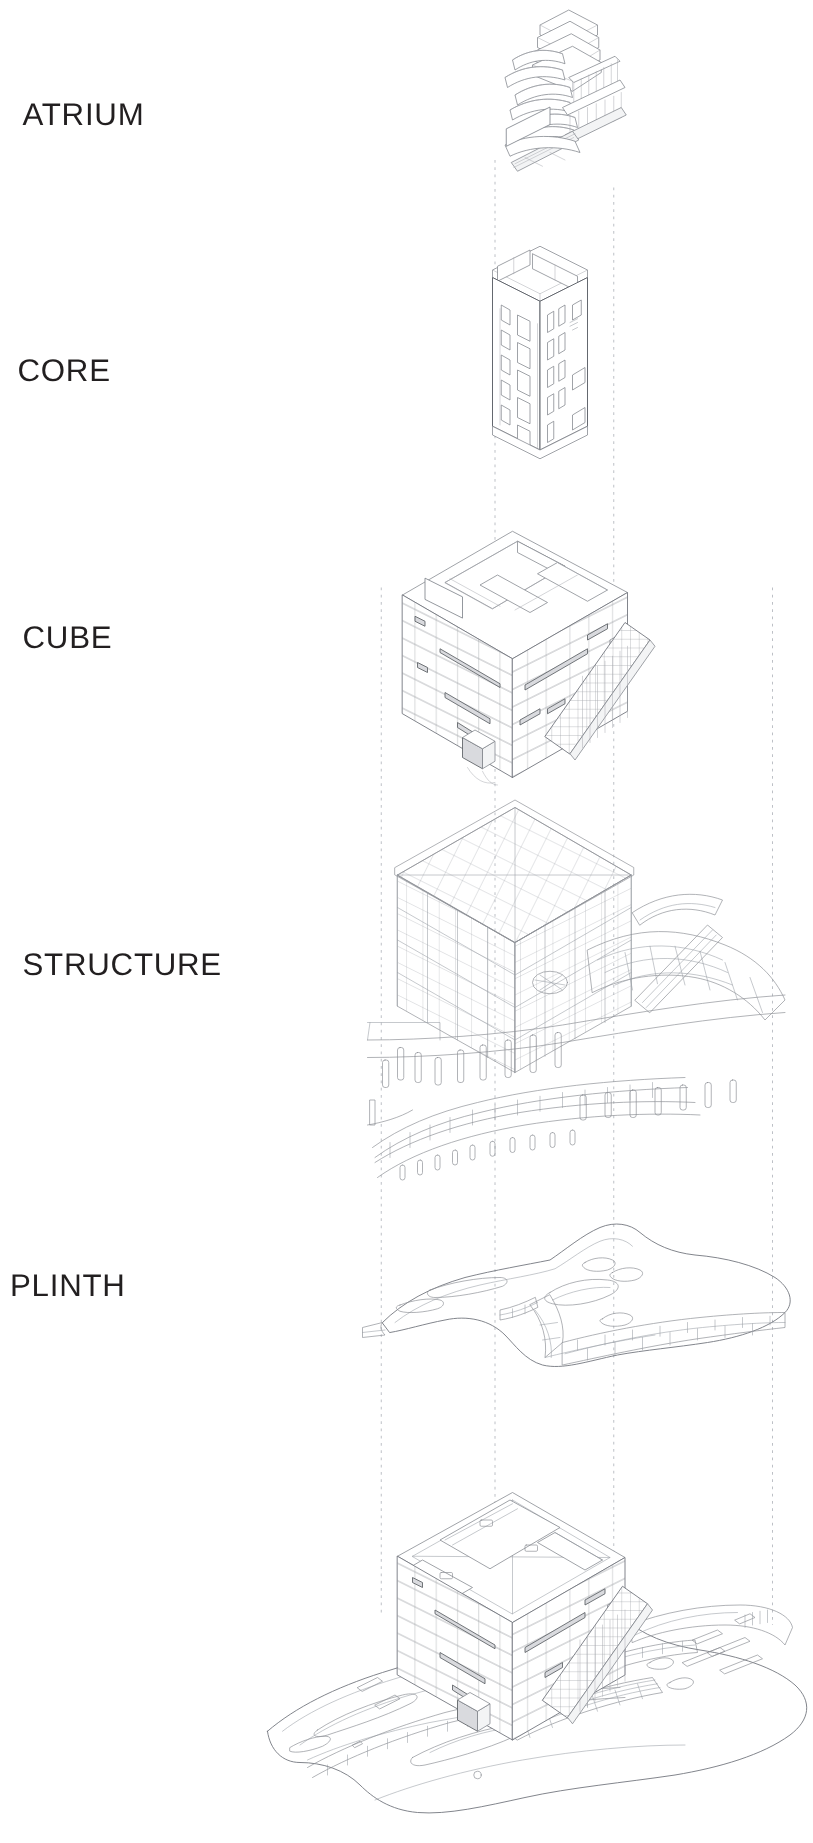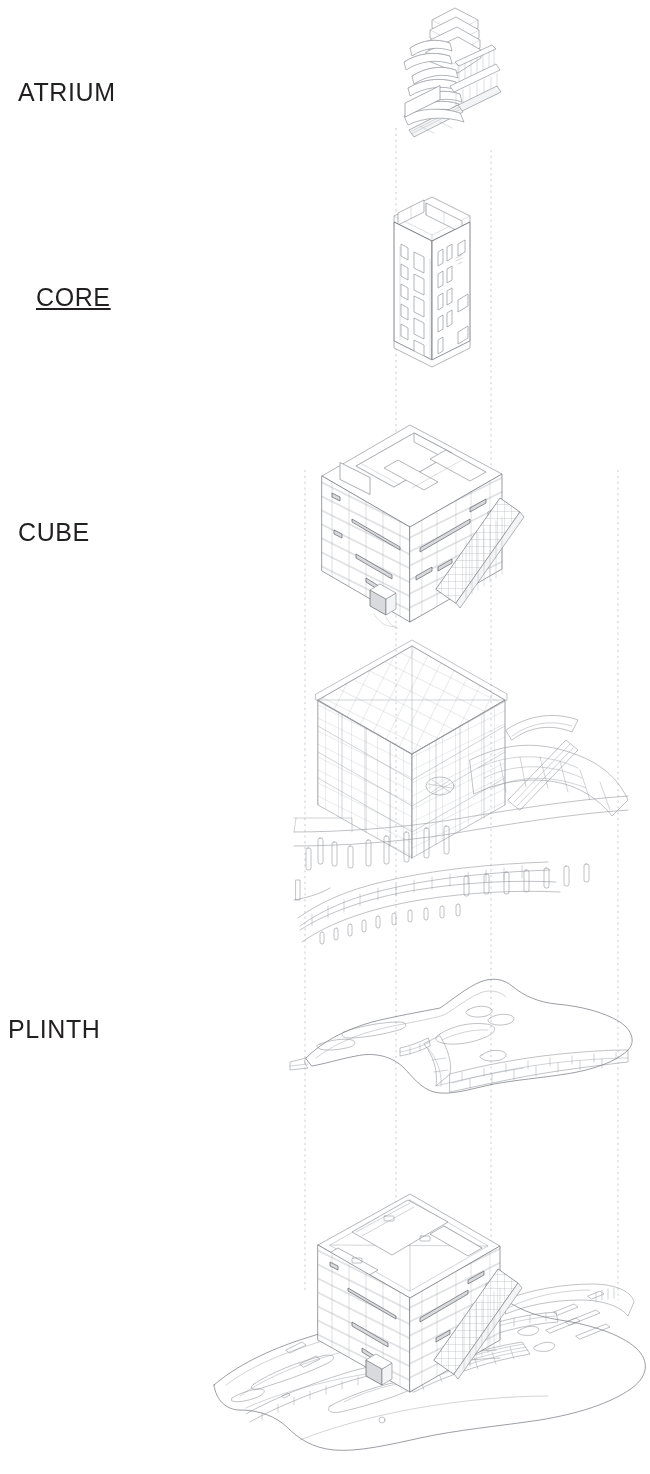--- a/index.html
+++ b/index.html
@@ -18,22 +18,23 @@
   .hair{fill:none;stroke:#a8abb1;stroke-width:.4;stroke-linecap:round;}
   .hair2{fill:none;stroke:#9a9ea5;stroke-width:.45;stroke-linecap:round;}
   .proj{fill:none;stroke:#b9bcc2;stroke-width:.75;stroke-dasharray:2.2 3.6;}
 </style>
 </head>
 <body>
 
 <div id="sheet">
 
   <div class="label" style="left:18px;top:78px;">ATRIUM</div>
-  <div class="label" style="left:36px;top:283px;text-decoration:underline;">CORE</div>
-  <div class="label" style="left:18px;top:518px;">CUBE</div>
+  <div class="label" style="left:14px;top:283px;">CORE</div>
+  <div class="label" style="left:18px;top:496px;">CUBE</div>
+  <div class="label" style="left:18px;top:758px;">STRUCTURE</div>
   <div class="label" style="left:8px;top:1015px;">PLINTH</div>
 
   <svg width="650" height="1474" viewBox="0 0 650 1474">
 
     <defs>
 
       <pattern id="courseL" width="34" height="14" patternUnits="userSpaceOnUse" patternTransform="skewY(26.5)">
         <rect width="34" height="14" fill="#fff"></rect>
         <path d="M0 0H34 M0 14H34" stroke="#8d9096" stroke-width=".5"></path>
         <path d="M9 0V14 M26 0V14" stroke="#9fa2a8" stroke-width=".35"></path>

